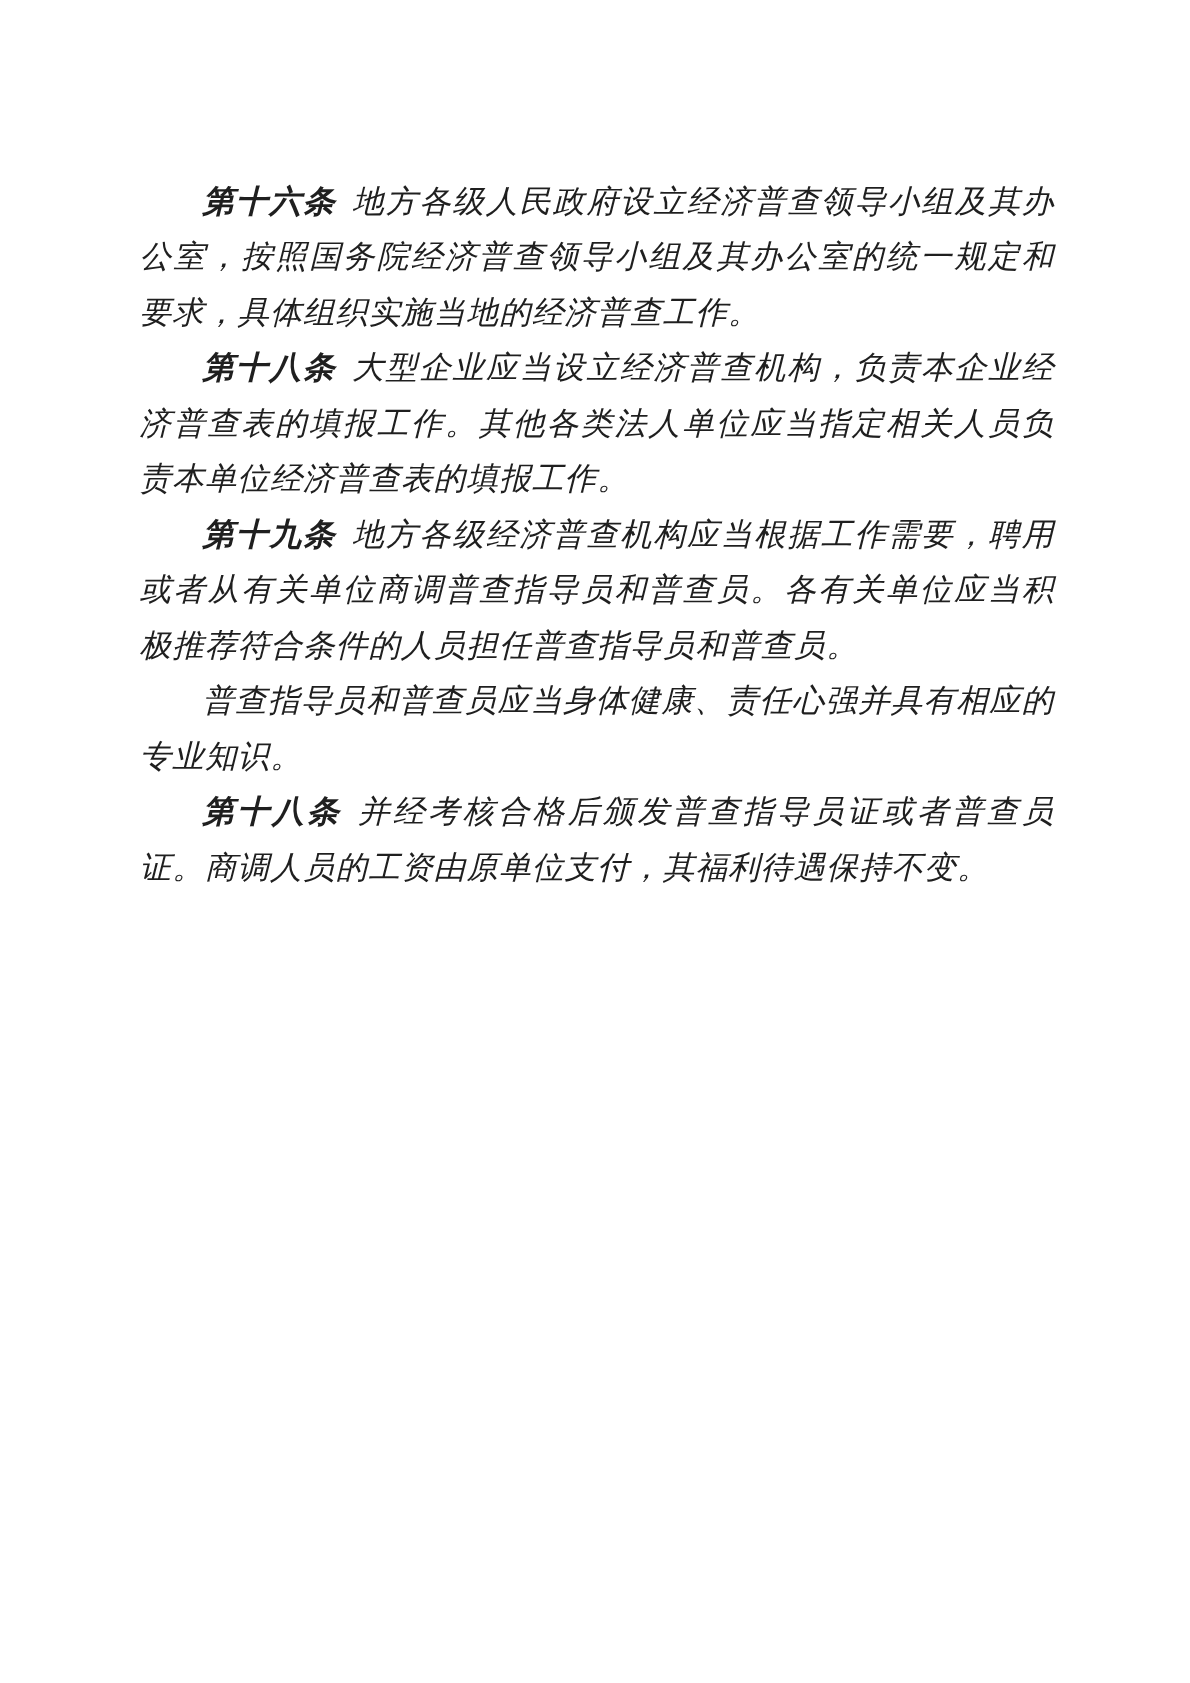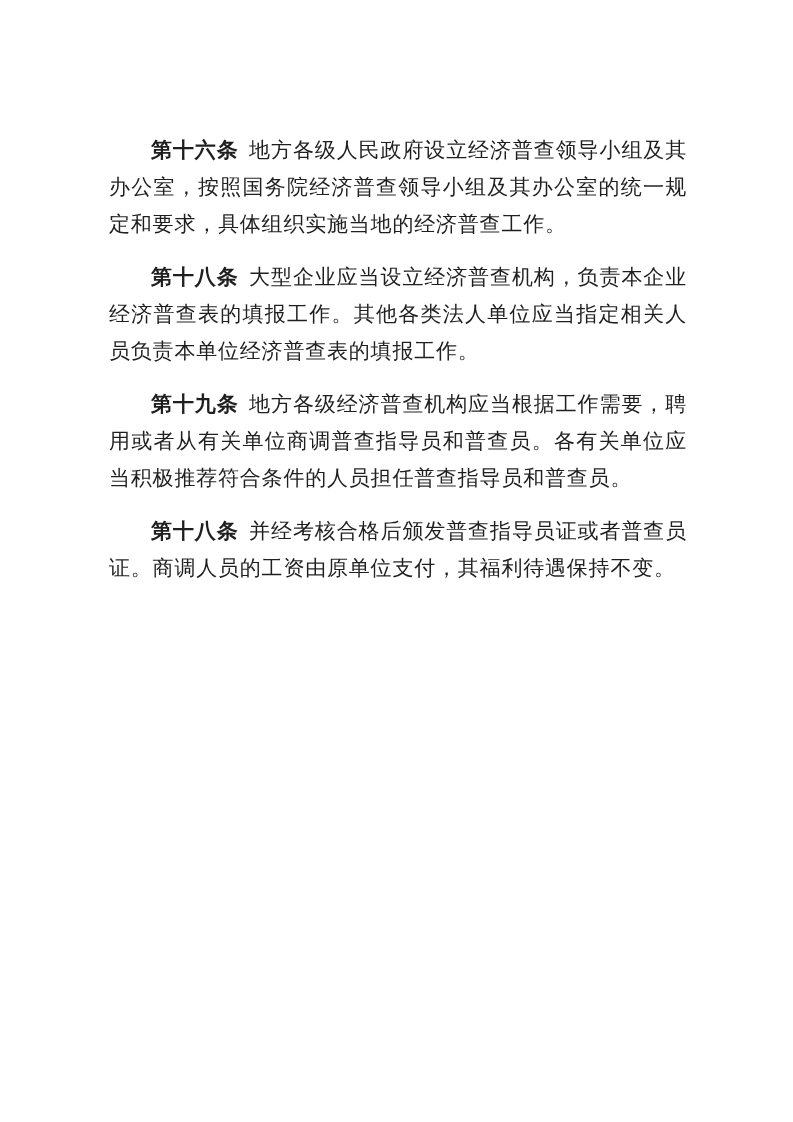--- a/index.html
+++ b/index.html
@@ -21,32 +21,34 @@
     top: 116px;
     width: 610px;
     color: #1f1f1f;
     font-size: 21px;
     line-height: 37px;
     letter-spacing: 0.8px;
     text-align: justify;
     text-justify: inter-ideograph;
   }
   .para {
-    margin: 16px;
+    margin: 0;
     padding: 0;
     text-indent: 2em;
+    font-style: italic;
   }
   .article-no {
     font-weight: bold;
     margin-right: 0.5em;
   }
 </style>
 </head>
 <body>
 
 <div class="page">
   <div class="content">
       <p class="para"><b class="article-no">第十六条</b><span>地方各级人民政府设立经济普查领导小组及其办公室，按照国务院经济普查领导小组及其办公室的统一规定和要求，具体组织实施当地的经济普查工作。</span></p>
       <p class="para"><b class="article-no">第十八条</b><span>大型企业应当设立经济普查机构，负责本企业经济普查表的填报工作。其他各类法人单位应当指定相关人员负责本单位经济普查表的填报工作。</span></p>
       <p class="para"><b class="article-no">第十九条</b><span>地方各级经济普查机构应当根据工作需要，聘用或者从有关单位商调普查指导员和普查员。各有关单位应当积极推荐符合条件的人员担任普查指导员和普查员。</span></p>
+      <p class="para"><span>普查指导员和普查员应当身体健康、责任心强并具有相应的专业知识。</span></p>
       <p class="para"><b class="article-no">第十八条</b><span>并经考核合格后颁发普查指导员证或者普查员证。商调人员的工资由原单位支付，其福利待遇保持不变。</span></p>
     </div>
 </div>
 
 </body></html>

